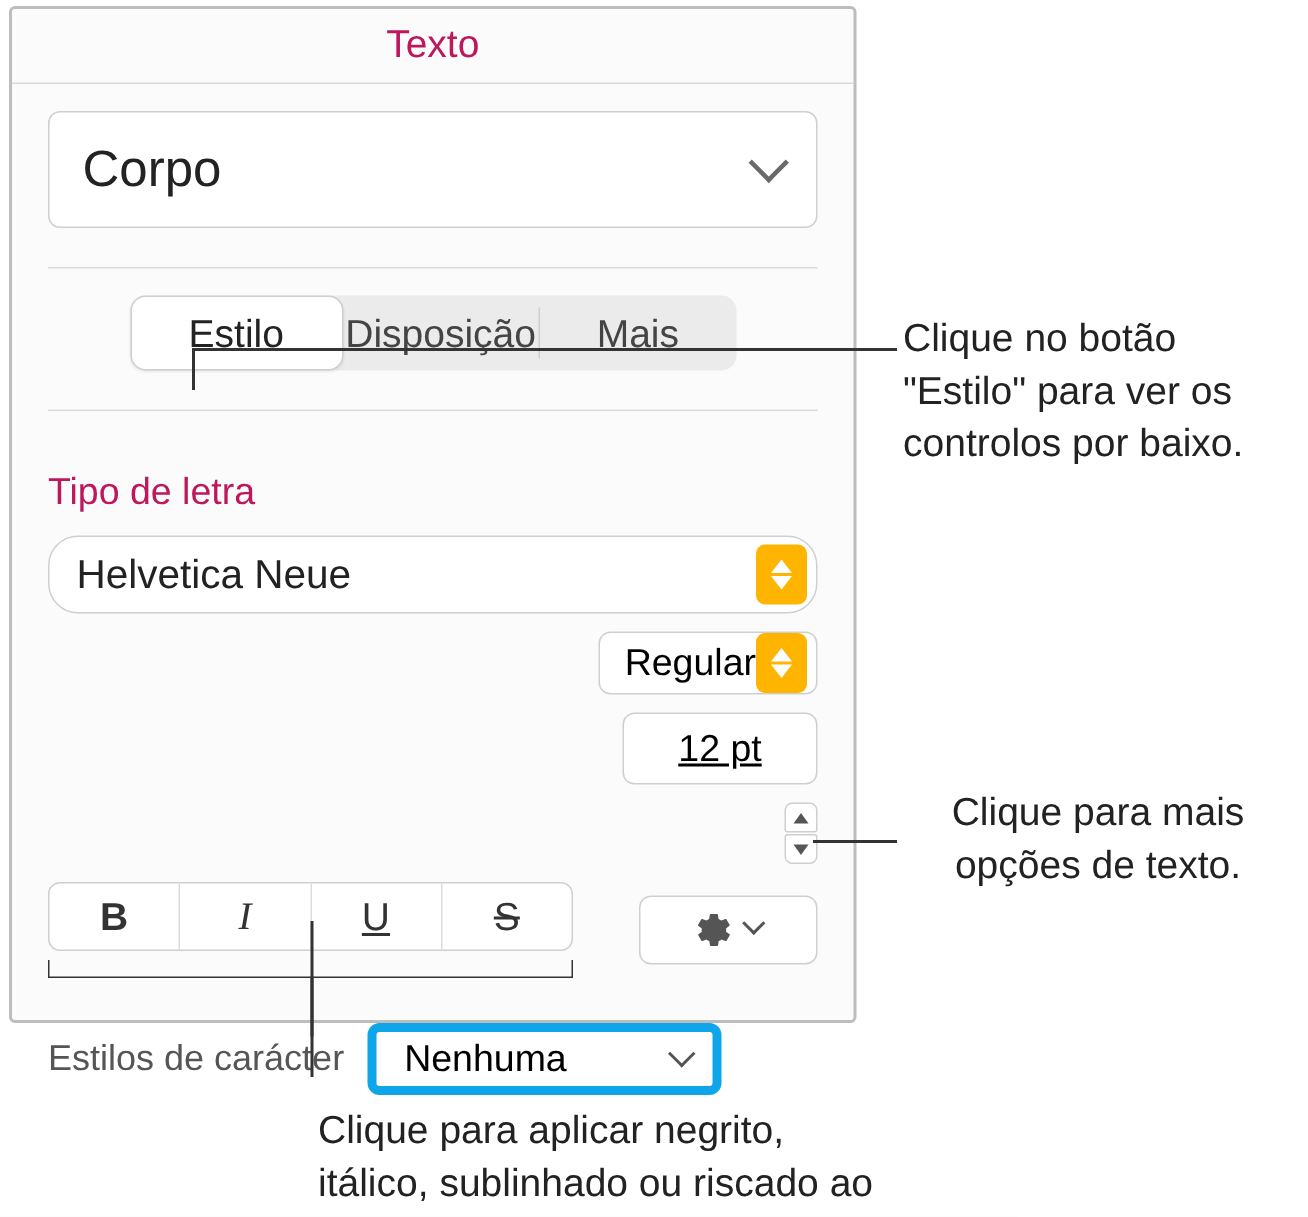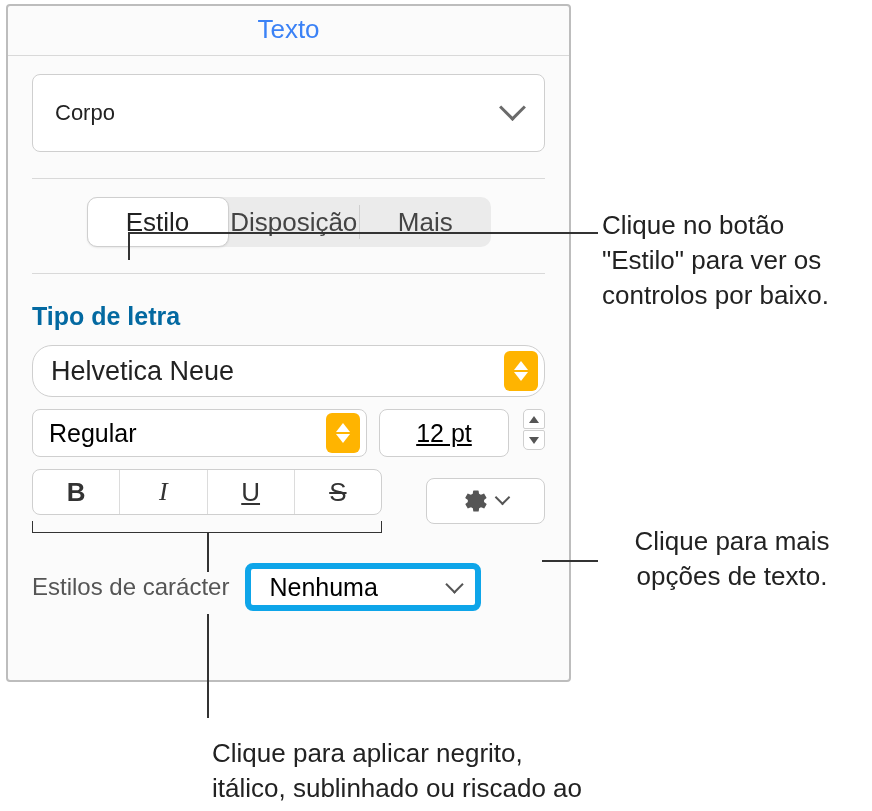--- a/index.html
+++ b/index.html
@@ -18,36 +18,36 @@
     width: 565px;
     height: 678px;
     border: 2px solid #bdbdbd;
     border-radius: 4px;
     background: #fbfbfb;
   }
   .panel-header {
     text-align: center;
     padding: 8px 0 10px;
     font-size: 26px;
-    color: #3b82f6;
+    color: #be185d;
     border-bottom: 1px solid #d9d9d9;
   }
   .panel-body {
     padding: 18px 24px 22px;
   }
   .style-dropdown {
     border: 1px solid #cfcfcf;
     border-radius: 8px;
     background: #fff;
     height: 78px;
     display: flex;
     align-items: center;
     justify-content: space-between;
     padding: 12px 22px;
-    font-size: 22px;
+    font-size: 34px;
     color: #222;
   }
   .chevron-down::before {
     content: "";
     display: inline-block;
     width: 16px; height: 16px;
     border-right: 3px solid #6a6a6a;
     border-bottom: 3px solid #6a6a6a;
     transform: rotate(45deg);
     margin-bottom: 6px;
@@ -83,23 +83,23 @@
     flex: 0 0 142px;
     box-shadow: 0 1px 2px rgba(0,0,0,0.08);
   }
   .segmented .sep {
     width: 1px;
     background: #cfcfcf;
     margin: 8px 0;
   }
   .section-label {
     font-size: 25px;
-    color: #0369a1;
-    font-weight: 700;
-    margin: 28px 0 14px;
+    color: #be185d;
+    font-weight: 400;
+    margin: 40px 0 14px;
   }
   .font-select {
     border: 1px solid #cfcfcf;
     border-radius: 20px;
     background: #fff;
     height: 52px;
     display: flex;
     align-items: center;
     justify-content: space-between;
     padding: 0 6px 0 18px;
@@ -126,21 +126,22 @@
   }
   .yellow-stepper .tri-down {
     width: 0; height: 0;
     border-left: 7px solid transparent;
     border-right: 7px solid transparent;
     border-top: 9px solid #fff;
   }
   .row {
     display: flex;
     gap: 12px;
-    align-items: flex-start;
+    align-items: flex-end;
+    flex-direction: column;
   }
   .weight-select {
     flex: 1;
     height: 48px;
     border: 1px solid #cfcfcf;
     border-radius: 8px;
     background: #fff;
     display: flex;
     align-items: center;
     justify-content: space-between;

